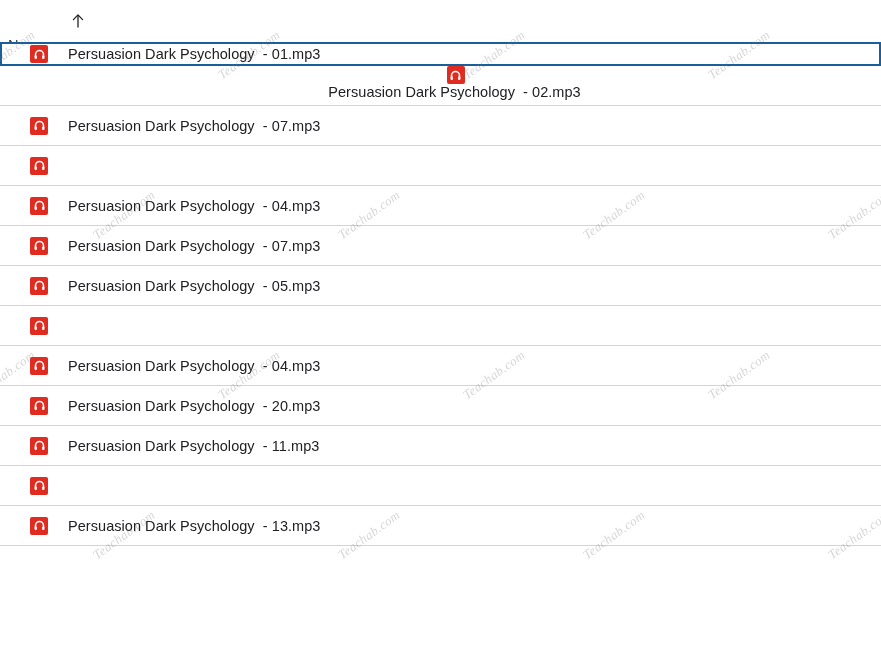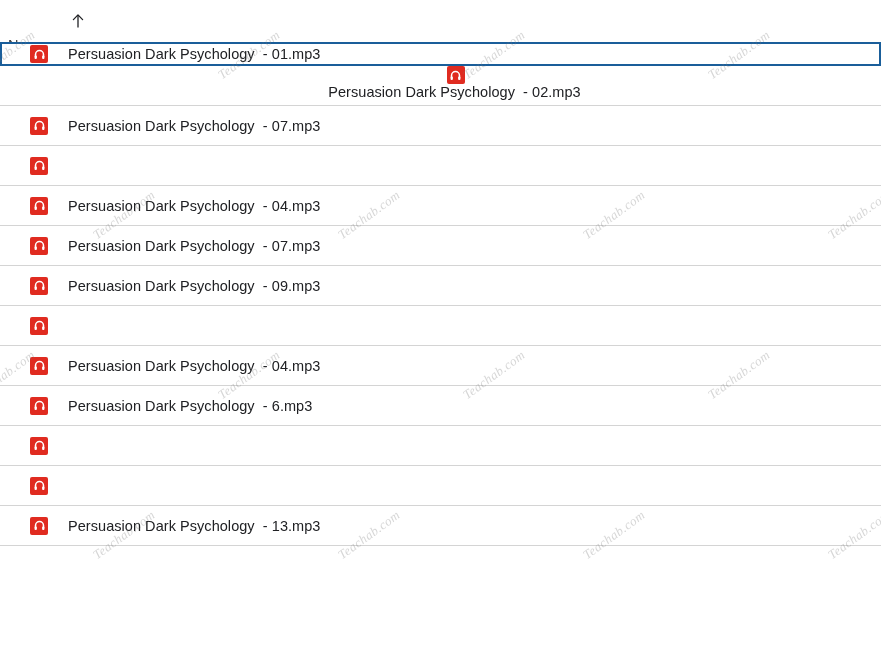--- a/index.html
+++ b/index.html
@@ -193,21 +193,21 @@
       <span class="file-name">Persuasion Dark Psychology  - 07.mp3</span>
     </div>
     <div class="file-row">
       <span class="file-icon icon-audio">
         <svg width="13" height="13" viewBox="0 0 16 16" aria-hidden="true">
           <path d="M3.1 10.3 V8.1 a4.9 4.9 0 0 1 9.8 0 v2.2" stroke="#ffffff" stroke-width="1.9" fill="none" stroke-linecap="round"></path>
           <rect x="1.9" y="9.2" width="2.9" height="4.4" rx="1.2" fill="#ffffff"></rect>
           <rect x="11.2" y="9.2" width="2.9" height="4.4" rx="1.2" fill="#ffffff"></rect>
         </svg>
       </span>
-      <span class="file-name">Persuasion Dark Psychology  - 09.mp3</span>
+      <span class="file-name">Persuasion Dark Psychology  - 05.mp3</span>
     </div>
     <div class="file-row">
       <span class="file-icon icon-audio">
         <svg width="13" height="13" viewBox="0 0 16 16" aria-hidden="true">
           <path d="M3.1 10.3 V8.1 a4.9 4.9 0 0 1 9.8 0 v2.2" stroke="#ffffff" stroke-width="1.9" fill="none" stroke-linecap="round"></path>
           <rect x="1.9" y="9.2" width="2.9" height="4.4" rx="1.2" fill="#ffffff"></rect>
           <rect x="11.2" y="9.2" width="2.9" height="4.4" rx="1.2" fill="#ffffff"></rect>
         </svg>
       </span>
     </div>
@@ -222,30 +222,31 @@
       <span class="file-name">Persuasion Dark Psychology  - 04.mp3</span>
     </div>
     <div class="file-row">
       <span class="file-icon icon-audio">
         <svg width="13" height="13" viewBox="0 0 16 16" aria-hidden="true">
           <path d="M3.1 10.3 V8.1 a4.9 4.9 0 0 1 9.8 0 v2.2" stroke="#ffffff" stroke-width="1.9" fill="none" stroke-linecap="round"></path>
           <rect x="1.9" y="9.2" width="2.9" height="4.4" rx="1.2" fill="#ffffff"></rect>
           <rect x="11.2" y="9.2" width="2.9" height="4.4" rx="1.2" fill="#ffffff"></rect>
         </svg>
       </span>
-      <span class="file-name">Persuasion Dark Psychology  - 6.mp3</span>
-    </div>
-    <div class="file-row">
-      <span class="file-icon icon-audio">
-        <svg width="13" height="13" viewBox="0 0 16 16" aria-hidden="true">
-          <path d="M3.1 10.3 V8.1 a4.9 4.9 0 0 1 9.8 0 v2.2" stroke="#ffffff" stroke-width="1.9" fill="none" stroke-linecap="round"></path>
-          <rect x="1.9" y="9.2" width="2.9" height="4.4" rx="1.2" fill="#ffffff"></rect>
-          <rect x="11.2" y="9.2" width="2.9" height="4.4" rx="1.2" fill="#ffffff"></rect>
-        </svg>
-      </span>
+      <span class="file-name">Persuasion Dark Psychology  - 20.mp3</span>
+    </div>
+    <div class="file-row">
+      <span class="file-icon icon-audio">
+        <svg width="13" height="13" viewBox="0 0 16 16" aria-hidden="true">
+          <path d="M3.1 10.3 V8.1 a4.9 4.9 0 0 1 9.8 0 v2.2" stroke="#ffffff" stroke-width="1.9" fill="none" stroke-linecap="round"></path>
+          <rect x="1.9" y="9.2" width="2.9" height="4.4" rx="1.2" fill="#ffffff"></rect>
+          <rect x="11.2" y="9.2" width="2.9" height="4.4" rx="1.2" fill="#ffffff"></rect>
+        </svg>
+      </span>
+      <span class="file-name">Persuasion Dark Psychology  - 11.mp3</span>
     </div>
     <div class="file-row">
       <span class="file-icon icon-audio">
         <svg width="13" height="13" viewBox="0 0 16 16" aria-hidden="true">
           <path d="M3.1 10.3 V8.1 a4.9 4.9 0 0 1 9.8 0 v2.2" stroke="#ffffff" stroke-width="1.9" fill="none" stroke-linecap="round"></path>
           <rect x="1.9" y="9.2" width="2.9" height="4.4" rx="1.2" fill="#ffffff"></rect>
           <rect x="11.2" y="9.2" width="2.9" height="4.4" rx="1.2" fill="#ffffff"></rect>
         </svg>
       </span>
     </div>

